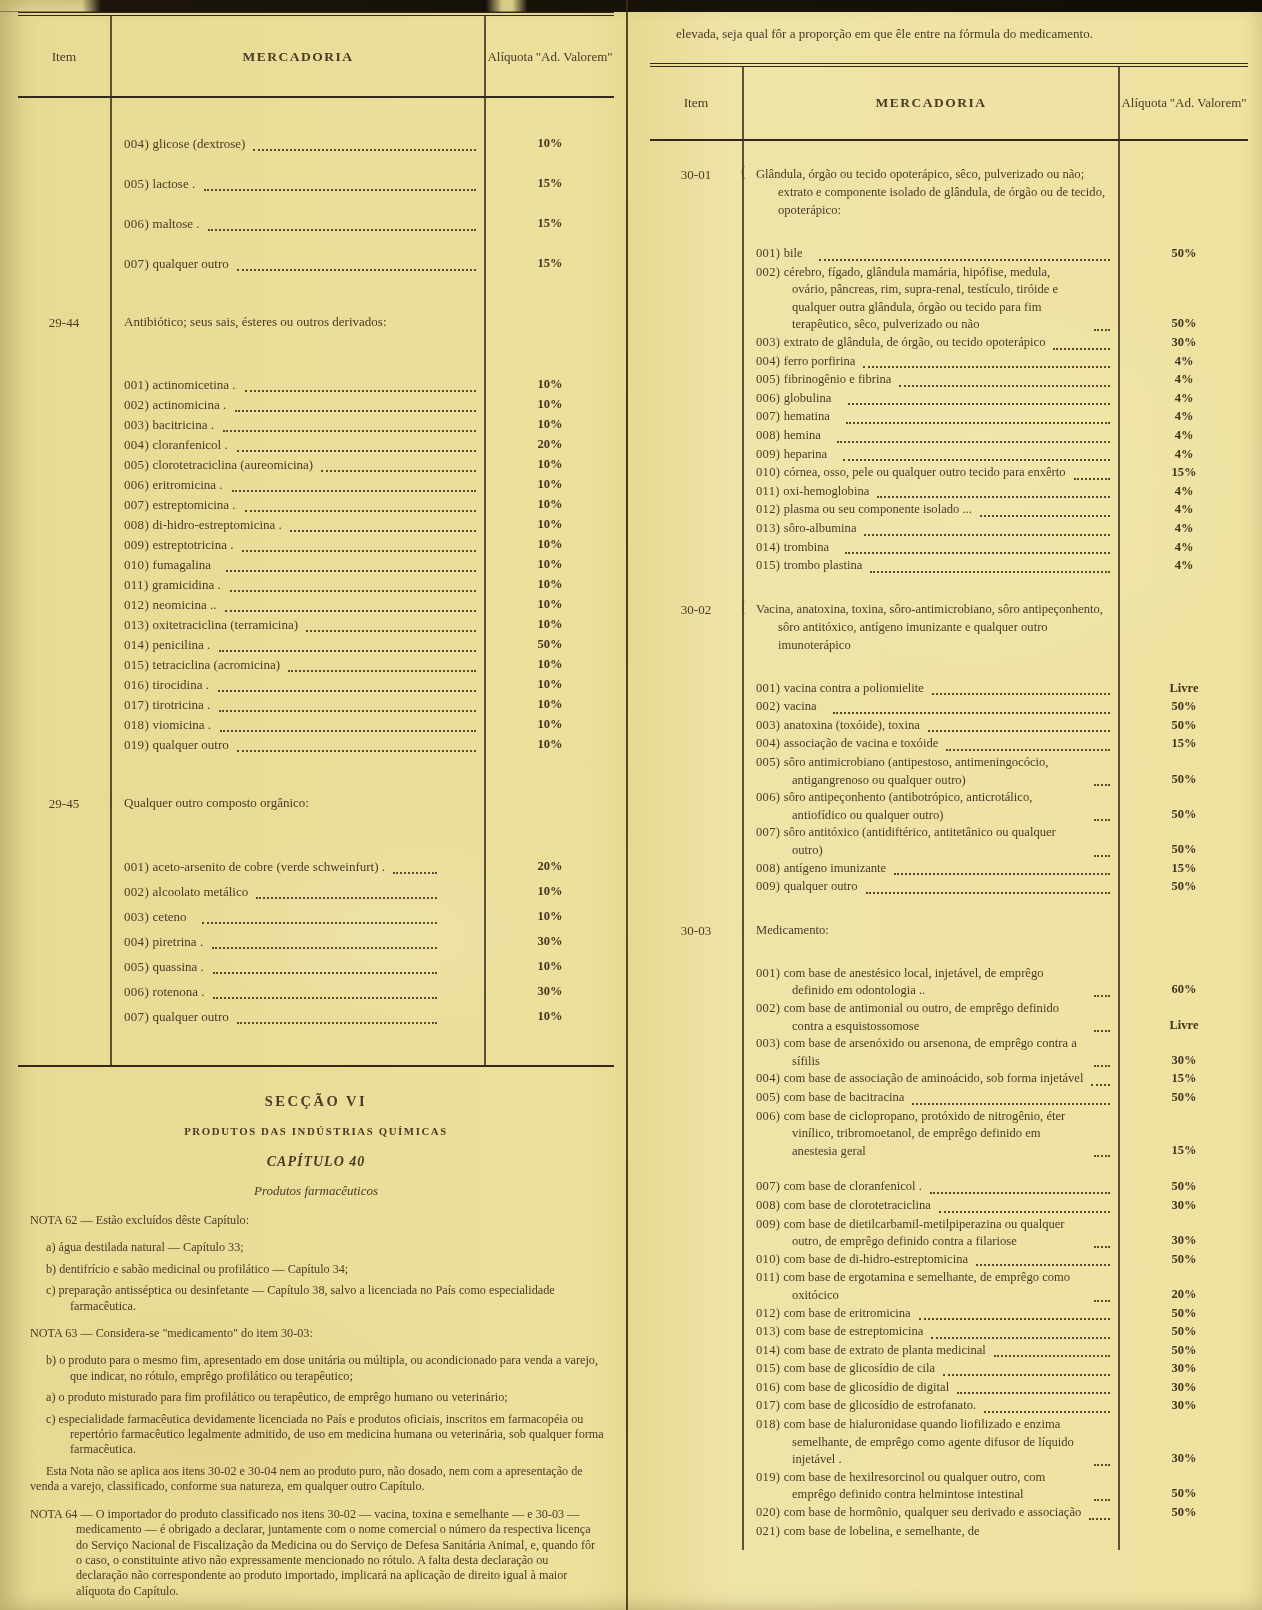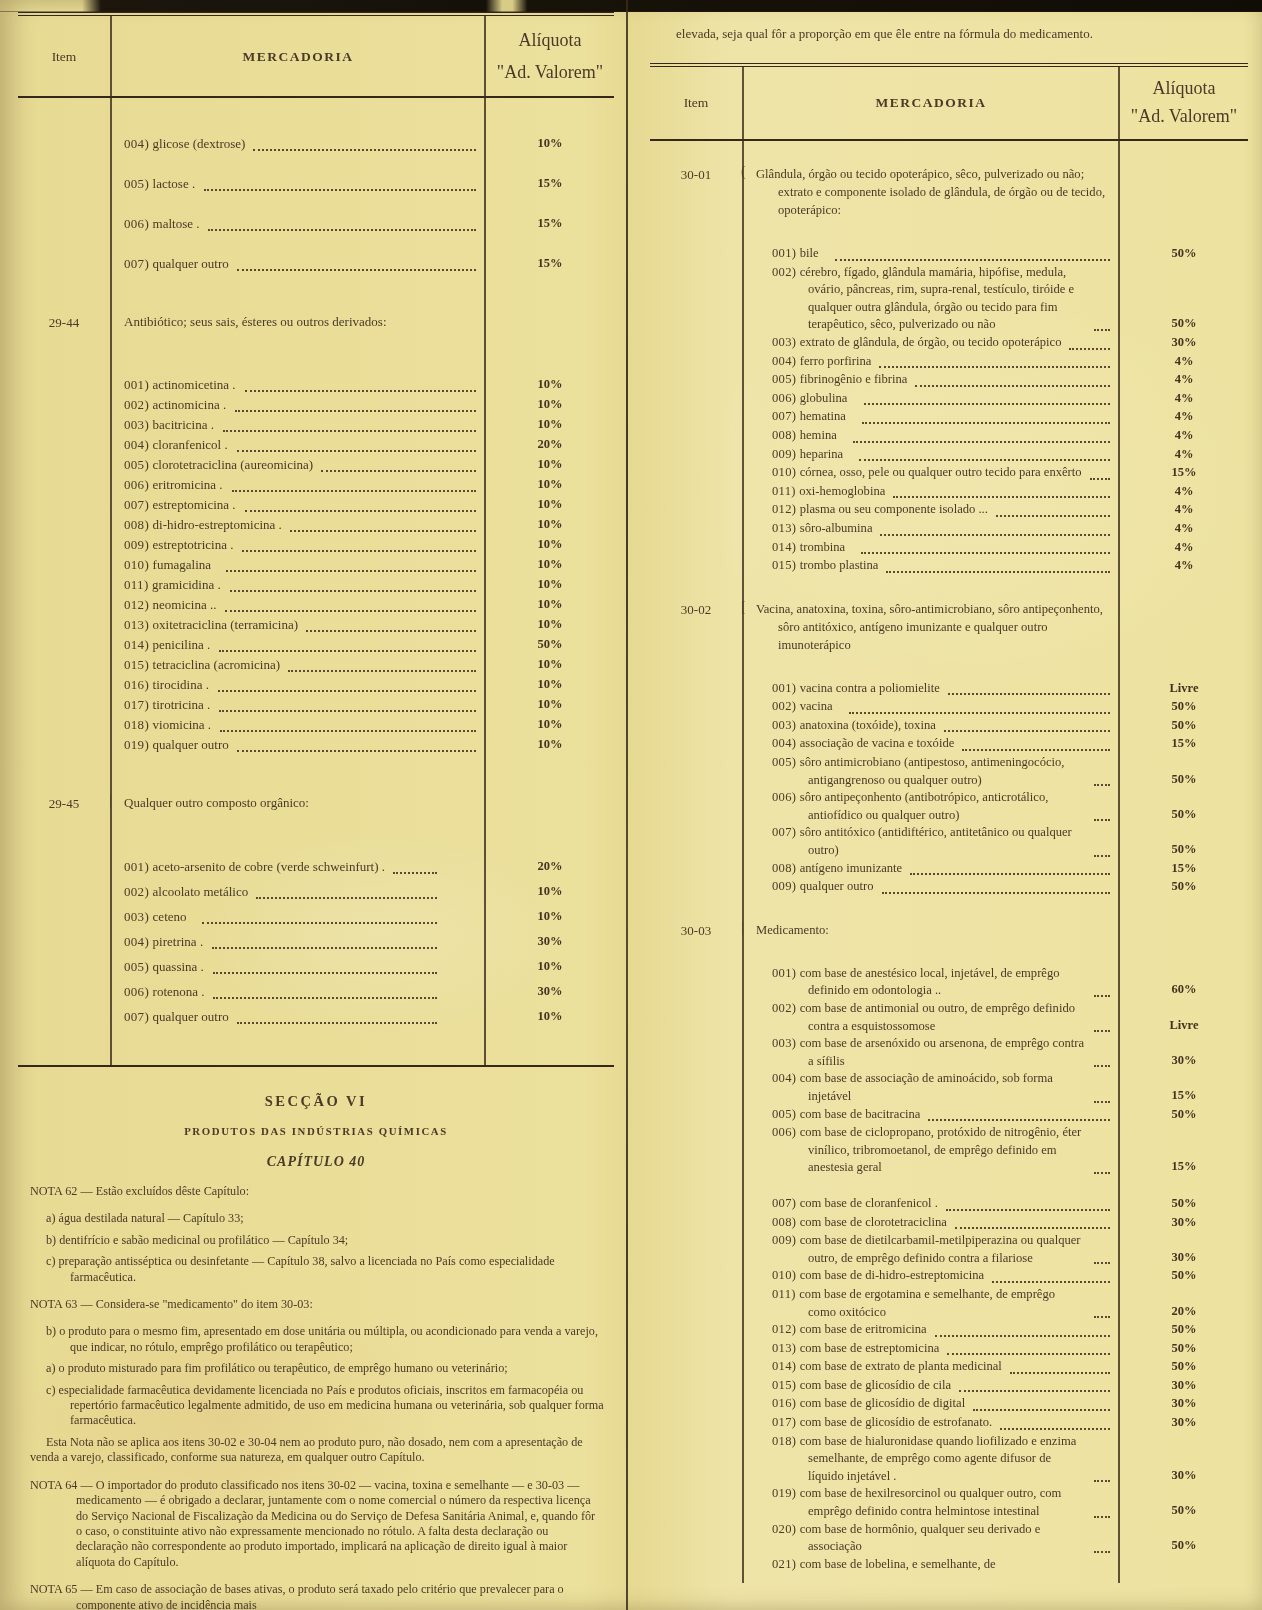--- a/index.html
+++ b/index.html
@@ -36,22 +36,22 @@
 
   
   .ttable{position:relative;border-top:4px double #33281a;}
   .vline{position:absolute;top:0;bottom:0;width:1.6px;background:#3a2d1a;opacity:.8;}
   .vl1{left:92px;}
   .vl2{right:128px;}
   .thead{display:flex;align-items:stretch;border-bottom:2.2px solid #33281a;height:76px;}
   .th-item{width:92px;display:flex;align-items:center;justify-content:center;font-size:13.5px;text-align:center;}
   .th-merc{flex:1;display:flex;align-items:center;justify-content:center;
            font-size:13.5px;letter-spacing:1.5px;font-weight:bold;}
-  .th-rate{width:128px;display:flex;flex-direction:column;justify-content:space-around;
-           align-items:center;font-size:18px;padding:8px 0;}
+  .th-rate{width:128px;display:flex;flex-direction:row;justify-content:space-around;
+           align-items:center;font-size:13px;padding:8px 0;}
   .tbody{position:relative;}
   .tgroup{position:relative;display:flex;}
   .g-itemnum{width:92px;text-align:center;font-weight:normal;font-size:13px;flex:0 0 92px;padding-top:1px;}
   .g-body{flex:1;padding-left:14px;position:relative;}
   .g-brace{position:absolute;left:-1px;top:-2px;font-size:14px;opacity:.75;}
   .g-heading{margin-right:140px;padding-left:22px;text-indent:-22px;}
   .trow{display:flex;}
   .trow.gap{margin-top:18px;}
   .t-desc{flex:1;display:flex;min-width:0;padding-right:8px;}
   .t-txt{flex:0 1 auto;padding-left:36px;text-indent:-36px;}
@@ -71,21 +71,21 @@
   #left-groups .tgroup:nth-child(2) .trow{padding:0;}
   #left-groups .tgroup:nth-child(3){margin-top:38px;}
   #left-groups .tgroup:nth-child(3) .g-rows{margin-top:42px;}
   #left-groups .tgroup:nth-child(3) .trow{padding:2.5px 0;gap:39px;}
 
   
   #right-table{font-size:12.6px;line-height:17.6px;margin-top:20px;}
   #right-table .thead{height:72px;}
   #right-groups{padding-bottom:10px;}
   #right-groups .tgroup{margin-top:24px;}
-  #right-groups .g-rows{margin-top:26px;margin-left:16px;}
+  #right-groups .g-rows{margin-top:26px;}
   #right-groups .g-heading{line-height:18px;}
 
   .carryover{margin:0 0 0 4px;padding-left:22px;text-indent:0;
              font-size:13px;line-height:19px;}
 
   
   .sec-title{text-align:center;font-weight:bold;font-size:14.5px;letter-spacing:2.5px;margin-top:26px;}
   .sec-sub{text-align:center;font-weight:bold;font-size:10.8px;letter-spacing:1.6px;margin-top:15px;}
   .sec-cap{text-align:center;font-weight:bold;font-style:italic;font-size:14px;letter-spacing:1px;margin-top:17px;}
   .sec-prod{text-align:center;font-style:italic;font-size:13px;margin-top:13px;}
@@ -348,20 +348,21 @@
                 </div>
               </div>
             </div>
           </div>
         </div>
     </div>
 
     <div class="sec-title">SECÇÃO VI</div>
     <div class="sec-sub">PRODUTOS DAS INDÚSTRIAS QUÍMICAS</div>
     <div class="sec-cap">CAPÍTULO 40</div>
+    <div class="sec-prod">Produtos farmacêuticos</div>
 
     <div class="notes" id="notes-mount">
         <div class="note">
           <p class="note-head">NOTA 62 — Estão excluídos dêste Capítulo:</p>
           <p class="note-sub"><span class="sub-marker">a) </span>água destilada natural — Capítulo 33;</p>
           <p class="note-sub"><span class="sub-marker">b) </span>dentifrício e sabão medicinal ou profilático — Capítulo 34;</p>
           <p class="note-sub"><span class="sub-marker">c) </span>preparação antisséptica ou desinfetante — Capítulo 38, salvo a licenciada no País como especialidade farmacêutica.</p>
         </div>
         <div class="note">
           <p class="note-head">NOTA 63 — Considera-se "medicamento" do item 30-03:</p>

